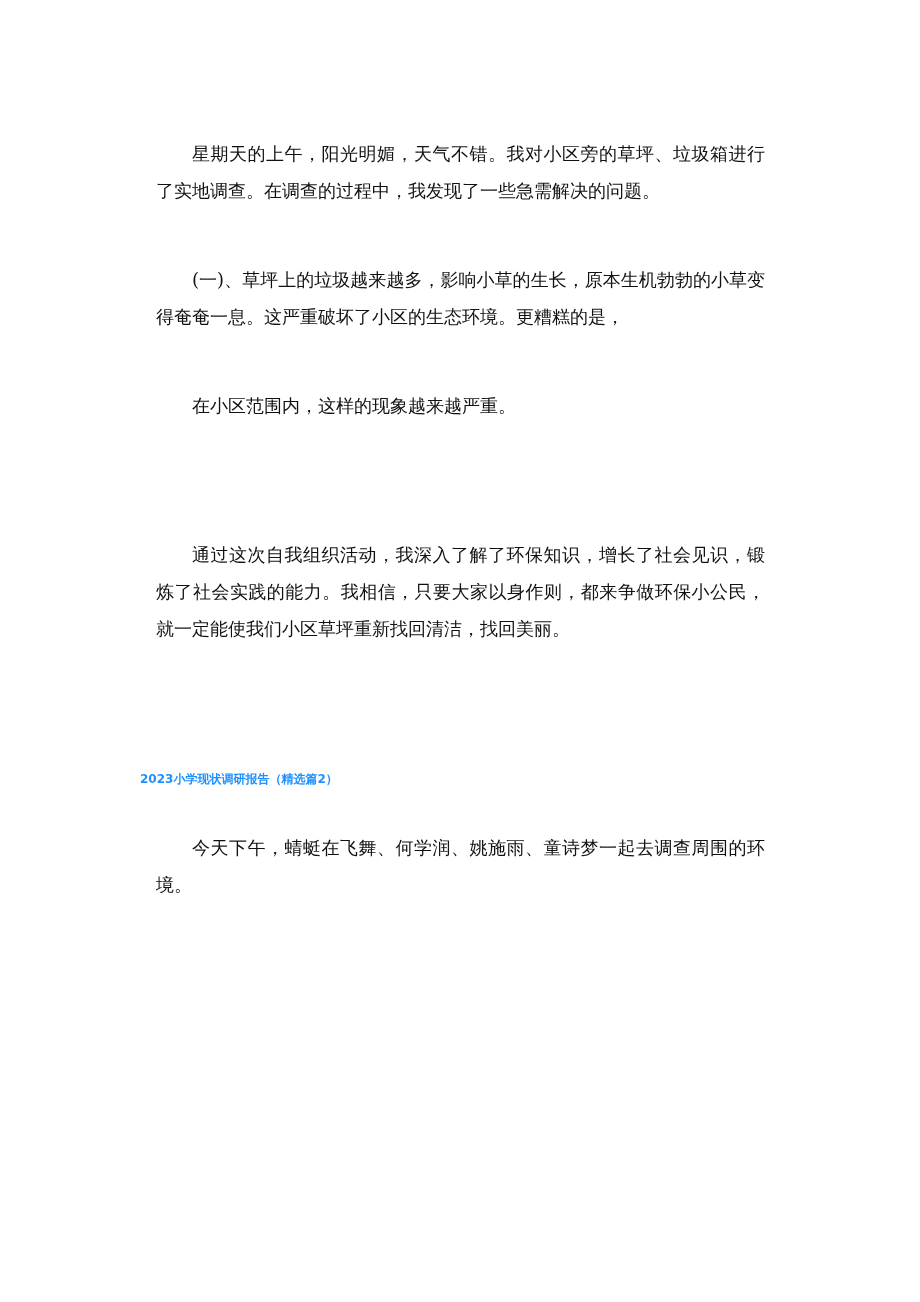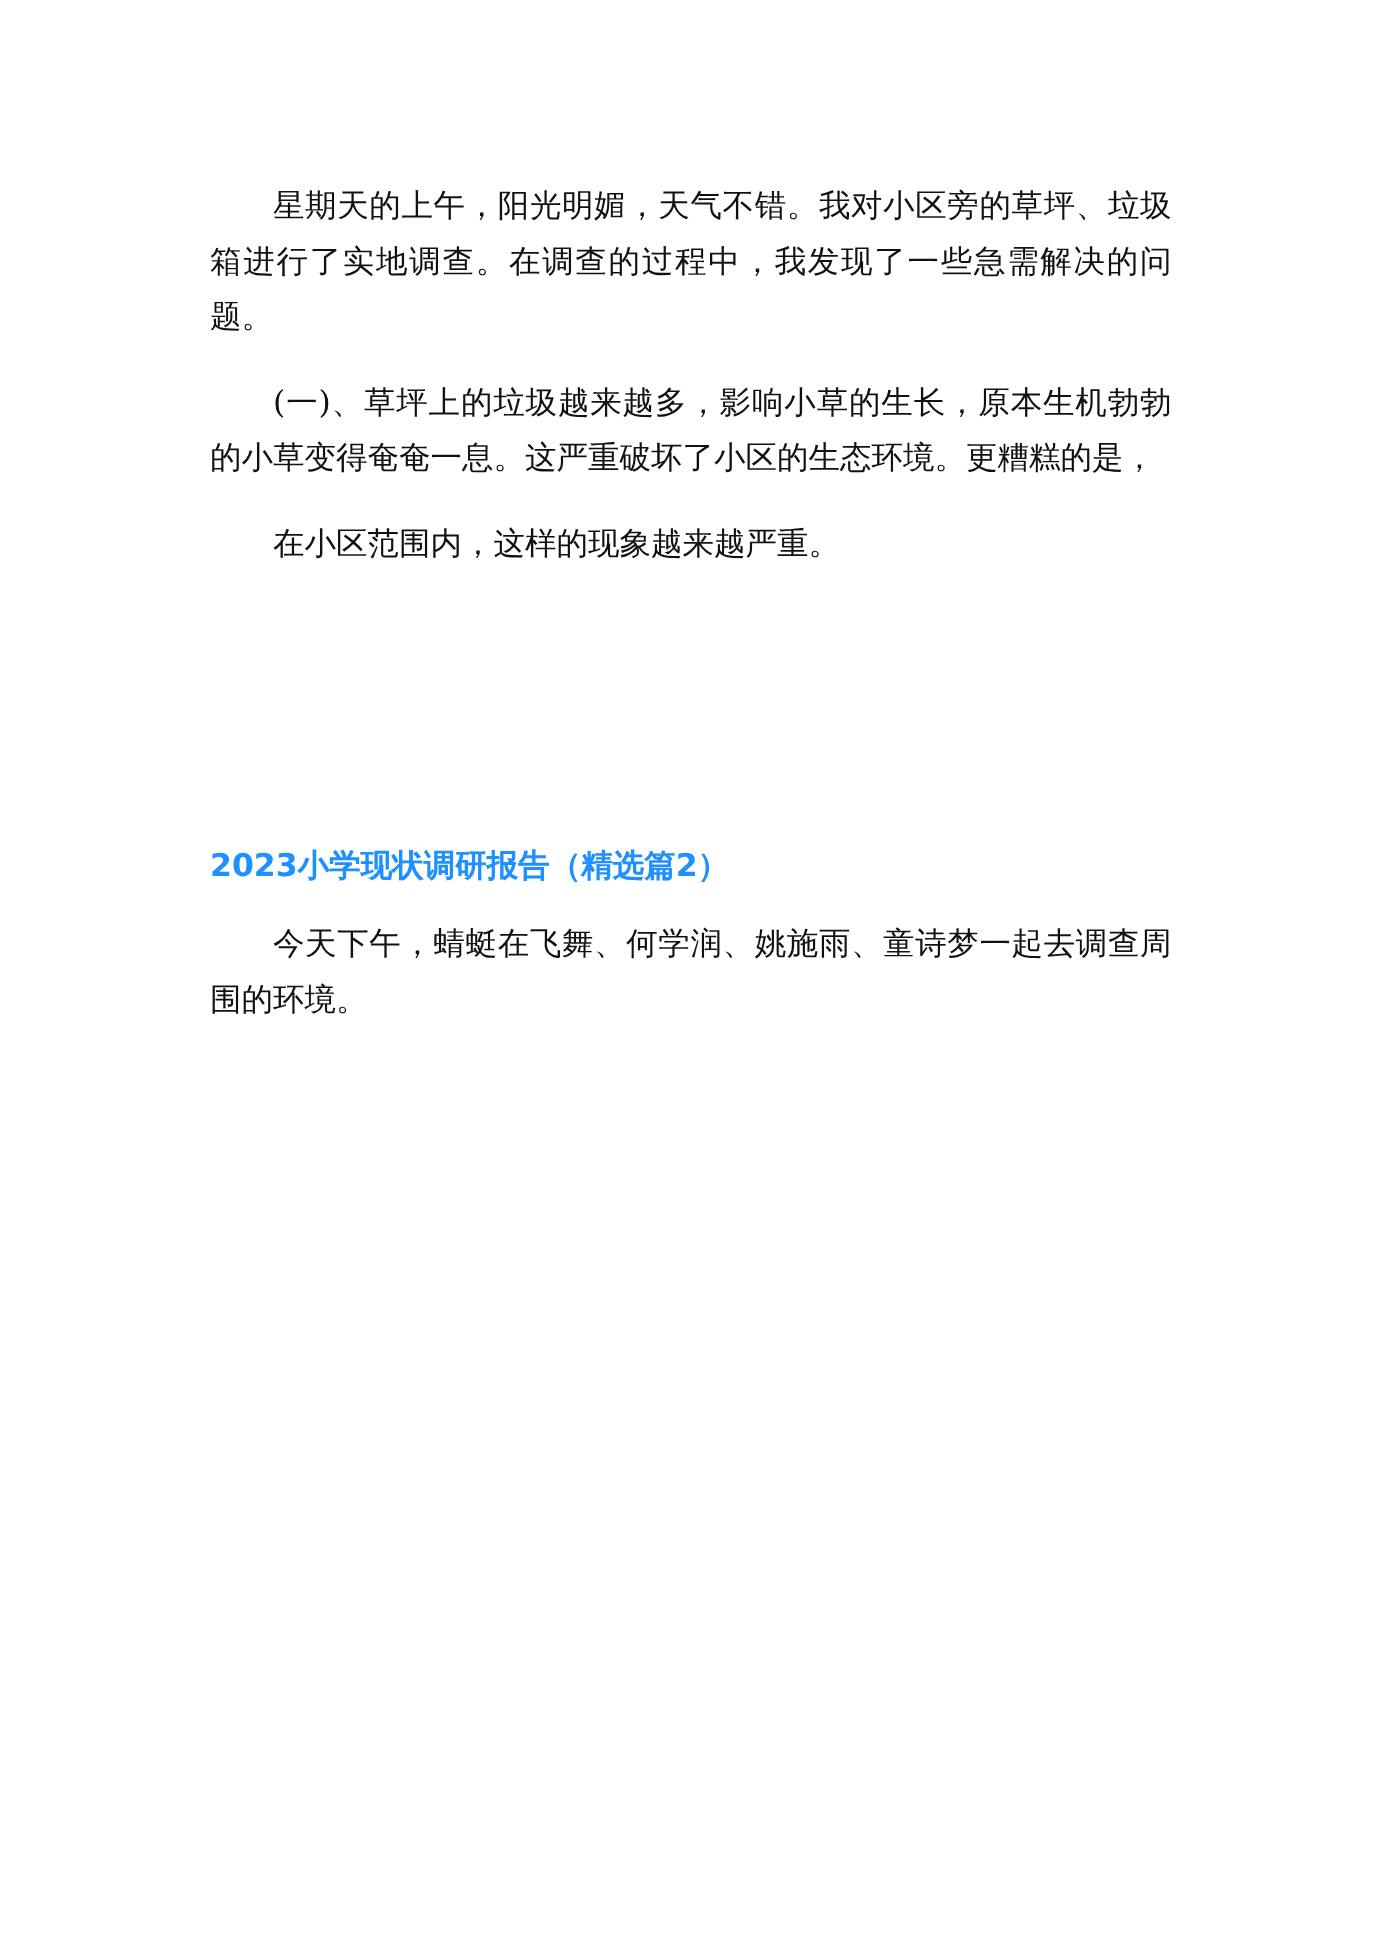--- a/index.html
+++ b/index.html
@@ -15,51 +15,52 @@
       font-family: "DejaVu Serif", "Liberation Serif", serif;
       color: #111111;
     }
     .page {
       position: absolute;
       left: 140px;
       top: 119px;
       width: 641px;
     }
     .para {
-      font-size: 21px;
+      font-size: 18px;
       line-height: 37px;
       text-indent: 2em;
-      margin: 0;
+      margin: 16px;
       text-align: justify;
       letter-spacing: 0;
       word-break: break-all;
     }
     .gap-small { height: 20px; }
     .heading {
       font-family: "DejaVu Sans", "Liberation Sans", sans-serif;
       font-weight: bold;
-      font-size: 21px;
+      font-size: 12px;
       color: var(--accent);
       margin: 0;
       line-height: 24px;
     }
     .gap-heading-before { height: 104px; }
     .gap-heading-after { height: 22px; }
   </style>
 </head>
 <body>
 
 <div class="page">
   <p class="para">星期天的上午，阳光明媚，天气不错。我对小区旁的草坪、垃圾箱进行了实地调查。在调查的过程中，我发现了一些急需解决的问题。</p>
   <div class="gap-small"></div>
   <p class="para">(一)、草坪上的垃圾越来越多，影响小草的生长，原本生机勃勃的小草变得奄奄一息。这严重破坏了小区的生态环境。更糟糕的是，</p>
   <div class="gap-small"></div>
   <p class="para">在小区范围内，这样的现象越来越严重。</p>
   <div class="gap-small"></div>
   <div class="gap-small"></div>
   <div class="gap-small"></div>
   <div class="gap-small"></div>
+  <p class="para">通过这次自我组织活动，我深入了解了环保知识，增长了社会见识，锻炼了社会实践的能力。我相信，只要大家以身作则，都来争做环保小公民，就一定能使我们小区草坪重新找回清洁，找回美丽。</p>
 
   <div class="gap-heading-before"></div>
   <h2 class="heading">2023小学现状调研报告（精选篇2）</h2>
   <div class="gap-heading-after"></div>
   <p class="para">今天下午，蜻蜓在飞舞、何学润、姚施雨、童诗梦一起去调查周围的环境。</p>
 </div>
 
 </body></html>

